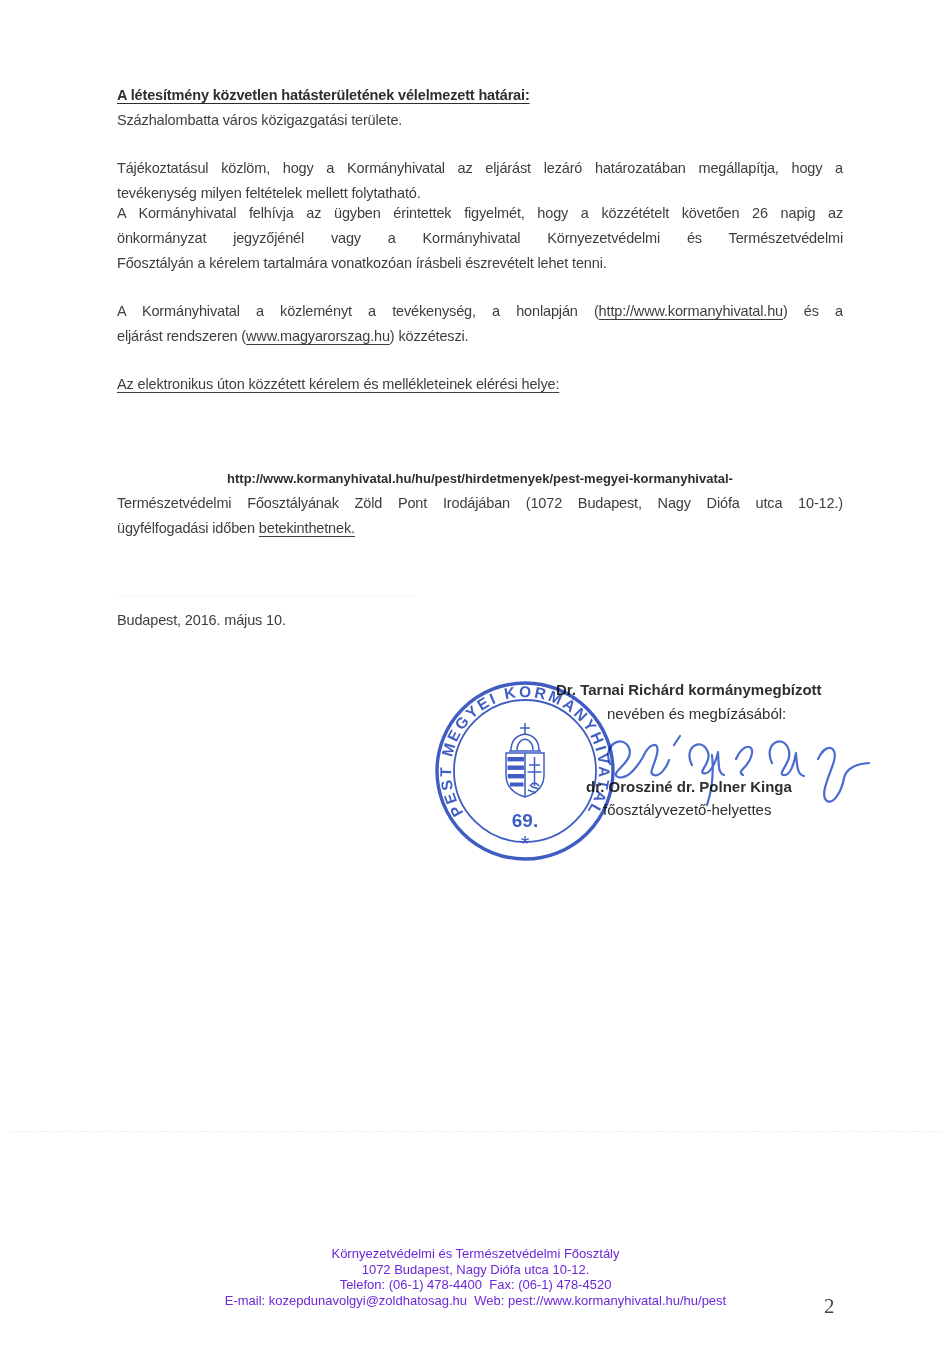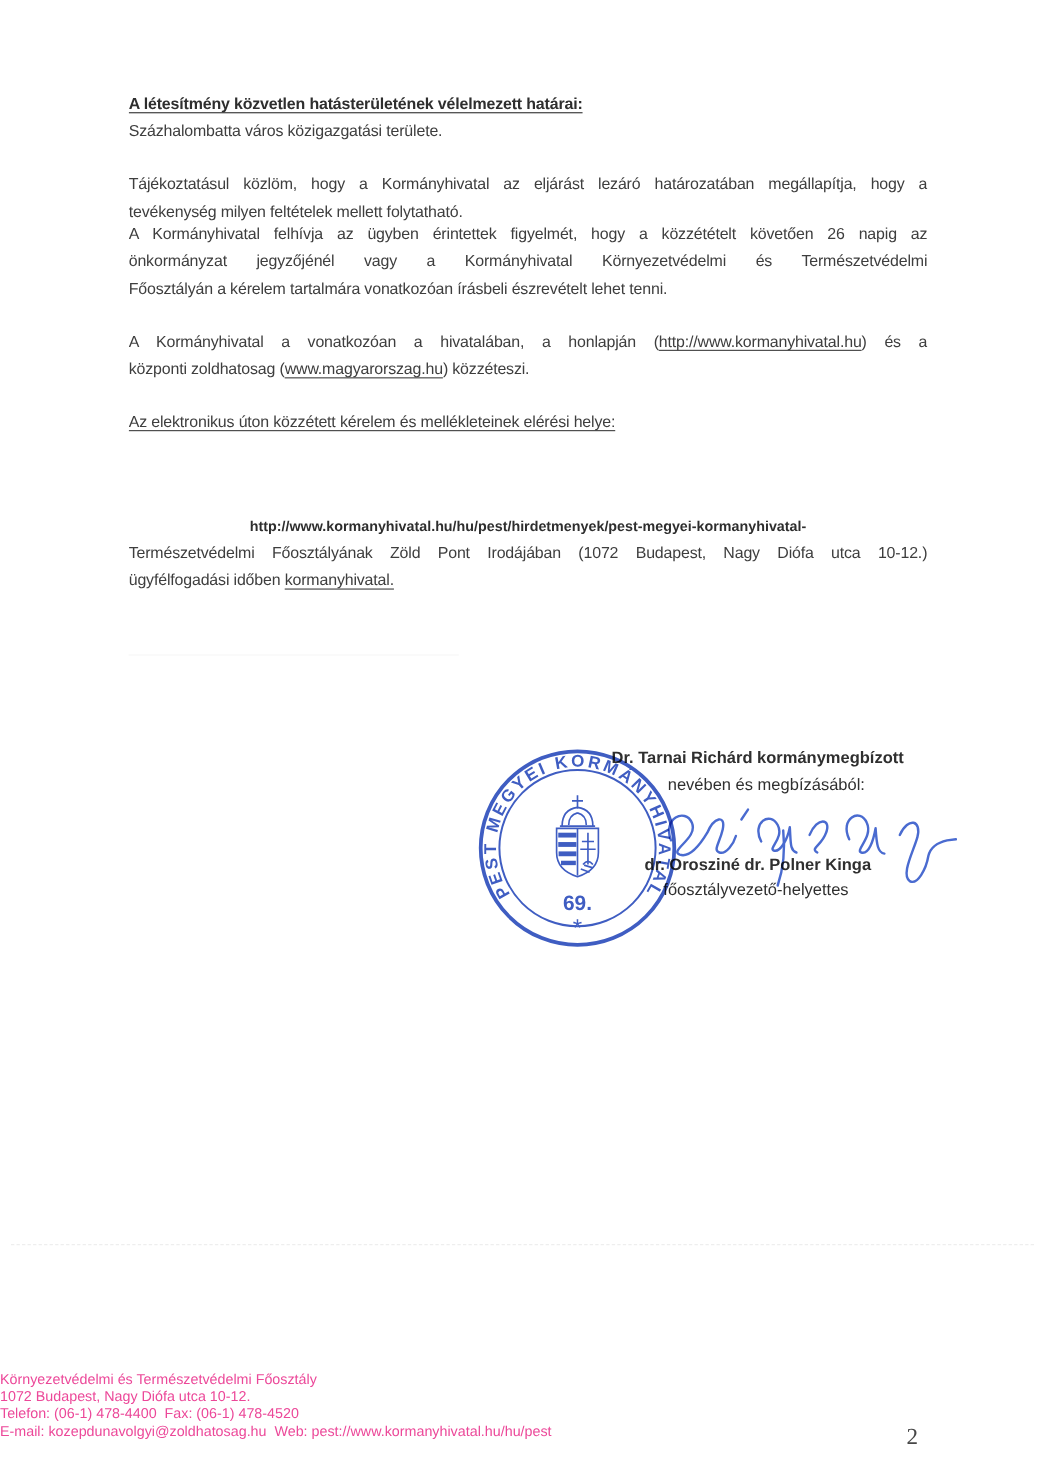--- a/index.html
+++ b/index.html
@@ -16,22 +16,22 @@
   .b{font-weight:700;color:#2e2e2e;}
   .u{text-decoration:underline;text-underline-offset:3px;text-decoration-thickness:1.3px;}
   .urlblock .line{height:28px;font-size:13px;letter-spacing:0;margin-top:47px;}
 
   
   .sig-text{position:absolute;font-size:15px;color:#2f2f2f;white-space:nowrap;}
   .sig-bold{font-weight:700;}
   .svg-ink{position:absolute;mix-blend-mode:multiply;}
 
   
-  .footer{position:absolute;left:0;top:1246px;width:951px;
-          font-size:13px;line-height:15.5px;color:#ec4899;}
+  .footer{position:absolute;left:0;top:1246px;width:951px;text-align:center;
+          font-size:13px;line-height:15.5px;color:#6d28d9;}
   .footer div{white-space:pre-wrap;}
 
   .pagenum{position:absolute;left:824px;top:1294px;font-family:"Liberation Serif",serif;
            font-size:21px;color:#474747;}
 
   
   .artifact{position:absolute;background:transparent;border-top:1px dashed rgba(90,90,90,0.10);}
   .artifact.soft{border-top:1px solid rgba(90,90,90,0.06);}
 </style>
 </head>
@@ -49,37 +49,40 @@
     <div class="line">Százhalombatta város közigazgatási területe.</div>
   </div>
 
   <div class="para" style="top:201px">
     <div class="line j">A Kormányhivatal felhívja az ügyben érintettek figyelmét, hogy a közzétételt követően 26 napig az</div>
     <div class="line j">önkormányzat jegyzőjénél vagy a Kormányhivatal Környezetvédelmi és Természetvédelmi</div>
     <div class="line">Főosztályán a kérelem tartalmára vonatkozóan írásbeli észrevételt lehet tenni.</div>
   </div>
 
   <div class="para" style="top:299px">
-    <div class="line j"><span>A Kormányhivatal a vonatkozóan a hivatalában, a honlapján (</span><span class="u">http://www.kormanyhivatal.hu</span><span>) és a</span></div>
-    <div class="line"><span>központi zoldhatosag (</span><span class="u">www.magyarorszag.hu</span><span>) közzéteszi.</span></div>
+    <div class="line j"><span>A Kormányhivatal a közleményt a tevékenység, a honlapján (</span><span class="u">http://www.kormanyhivatal.hu</span><span>) és a</span></div>
+    <div class="line"><span>eljárást rendszeren (</span><span class="u">www.magyarorszag.hu</span><span>) közzéteszi.</span></div>
   </div>
 
   <div class="para" style="top:372px">
     <div class="line u">Az elektronikus úton közzétett kérelem és mellékleteinek elérési helye:</div>
   </div>
 
   <div class="para urlblock" style="top:419px">
     <div class="line c b">http://www.kormanyhivatal.hu/hu/pest/hirdetmenyek/pest-megyei-kormanyhivatal-</div>
   </div>
 
   <div class="para" style="top:491px">
     <div class="line j">Természetvédelmi Főosztályának Zöld Pont Irodájában (1072 Budapest, Nagy Diófa utca 10-12.)</div>
-    <div class="line"><span>ügyfélfogadási időben </span><span class="u">kormanyhivatal.</span></div>
+    <div class="line"><span>ügyfélfogadási időben </span><span class="u">betekinthetnek.</span></div>
   </div>
 
+  <div class="para" style="top:608px">
+    <div class="line">Budapest, 2016. május 10.</div>
+  </div>
 
   <div class="sig-text sig-bold" style="left:556px;top:681px">Dr. Tarnai Richárd kormánymegbízott</div>
   <div class="sig-text" style="left:607px;top:705px">nevében és megbízásából:</div>
   <div class="sig-text sig-bold" style="left:586px;top:778px">dr. Orosziné dr. Polner Kinga</div>
   <div class="sig-text" style="left:603px;top:801px">főosztályvezető-helyettes</div>
 
   <svg class="svg-ink" style="left:585px;top:718px" width="292" height="92" viewBox="0 0 292 92">
     <g fill="none" stroke="#4a6bd0" stroke-width="2.2" stroke-linecap="round" stroke-linejoin="round">
       <path d="M 25 46 C 17 26, 38 16, 44 30 C 50 44, 23 55, 33 59 C 42 62, 52 49, 58 39 C 64 25, 75 22, 72 36 C 69 49, 63 55, 69 57 C 75 59, 82 49, 84 42"></path>
       <path d="M 89 27 L 95 18"></path>

